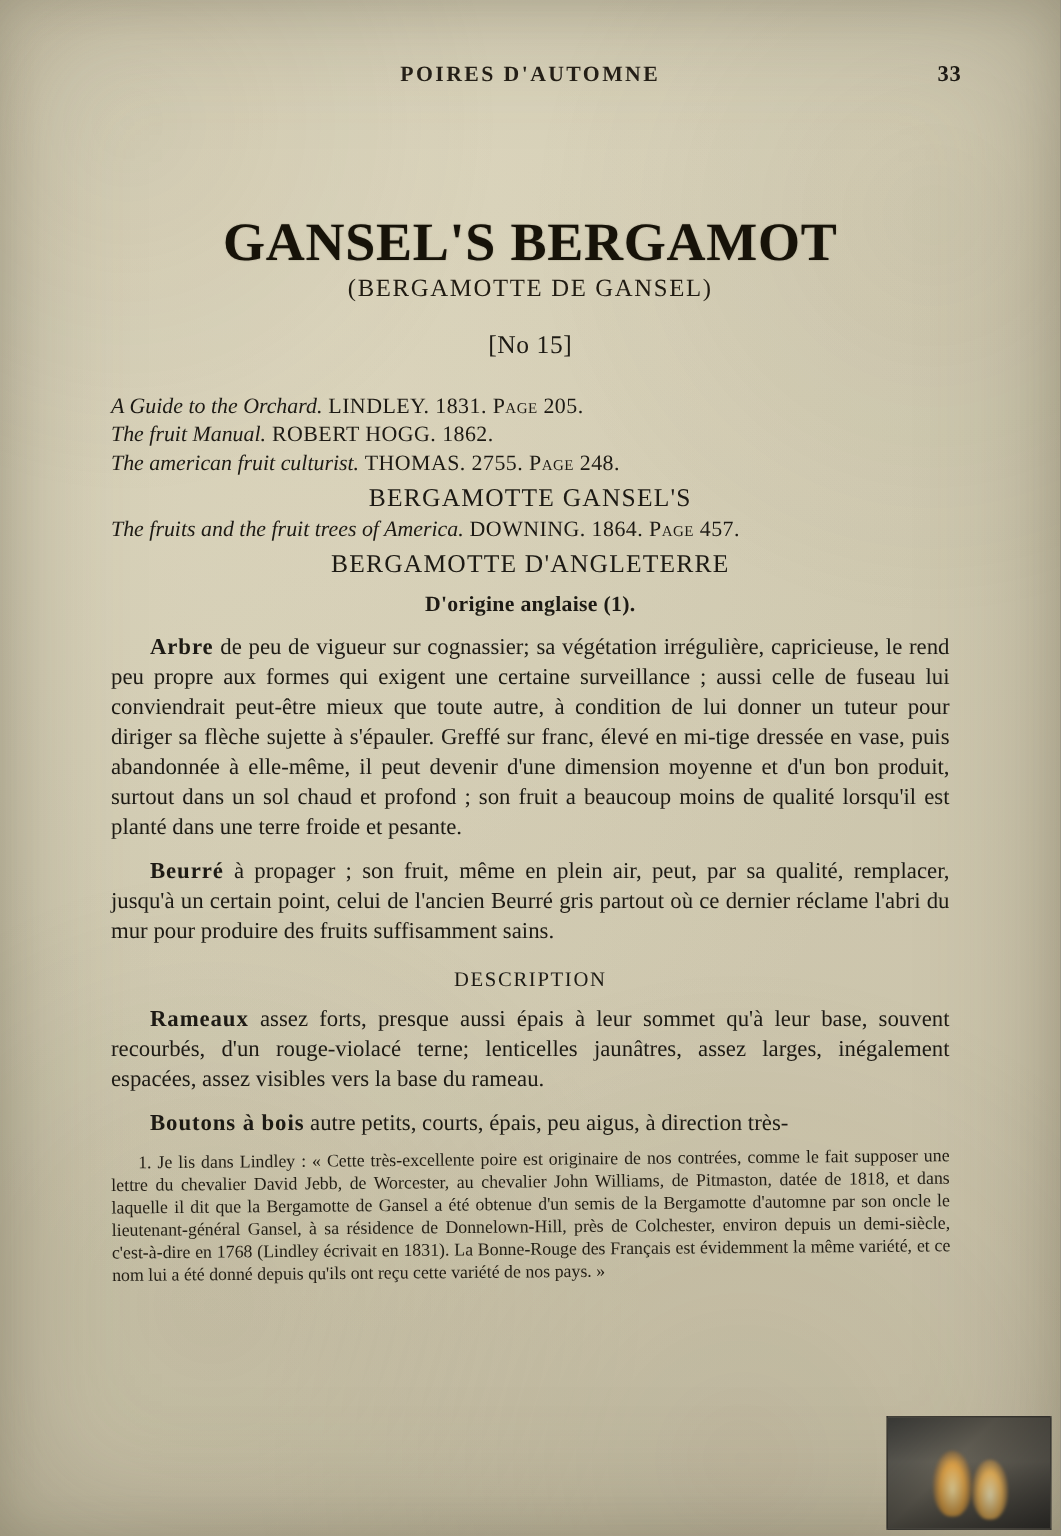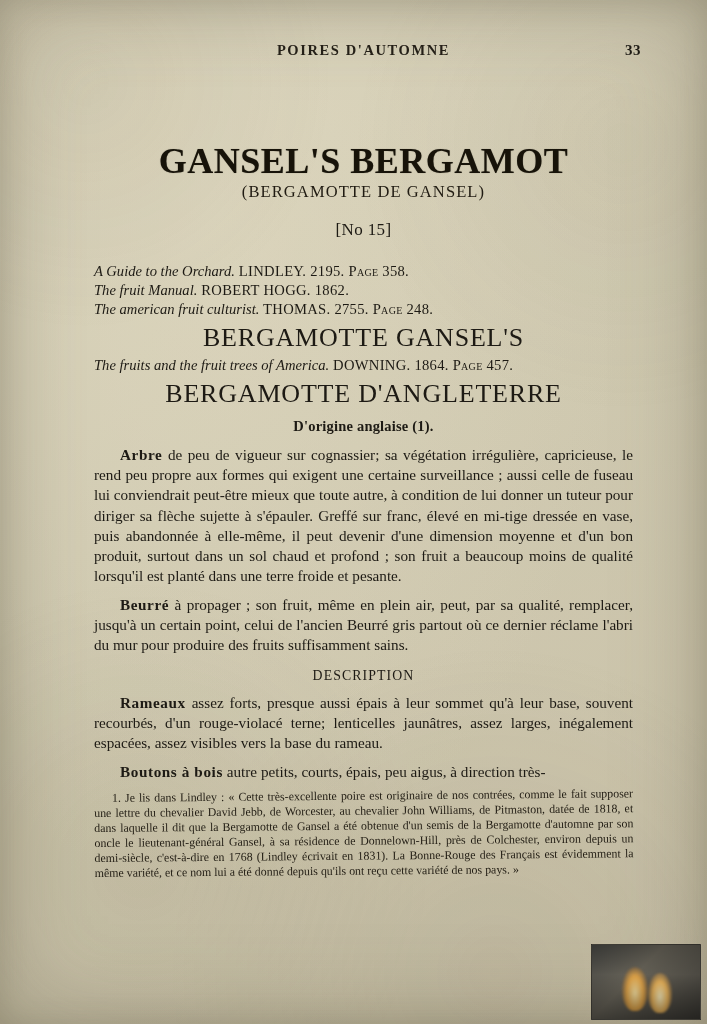--- a/index.html
+++ b/index.html
@@ -35,21 +35,21 @@
   }
   .vignette {
     position: absolute;
     inset: 0;
     pointer-events: none;
     box-shadow: inset 0 0 90px rgba(90,82,60,0.38), inset 0 0 28px rgba(90,82,60,0.18);
   }
 
   .content {
     position: relative;
-    padding: 42px 74px 0 94px;
+    padding: 42px 74px 0 74px;
     z-index: 2;
   }
 
   
   .runhead {
     display: flex;
     align-items: baseline;
     justify-content: center;
     position: relative;
     height: 22px;
@@ -108,21 +108,21 @@
     letter-spacing: 0.3px;
   }
   .ref-center {
     text-align: center;
     font-size: 19px;
     letter-spacing: 0.8px;
     margin-top: 2px;
     margin-bottom: 1px;
   }
   .ref-center.big {
-    font-size: 26px;
+    font-size: 17px;
   }
   .origin {
     text-align: center;
     font-weight: 700;
     font-size: 14.5px;
     margin-top: 7px;
     letter-spacing: 0.2px;
   }
 
   
@@ -204,21 +204,21 @@
       <span class="runhead-title">POIRES D'AUTOMNE</span>
       <span class="runhead-folio">33</span>
     </div>
 
     <div class="title">GANSEL'S BERGAMOT</div>
     <div class="subtitle">(BERGAMOTTE DE GANSEL)</div>
     <div class="numbox">[No 15]</div>
 
     <div class="refs">
       <div class="ref-line">
-        <i>A Guide to the Orchard.</i><span class="sc"> LINDLEY. 2195. Page 358.</span>
+        <i>A Guide to the Orchard.</i><span class="sc"> LINDLEY. 1831. Page 205.</span>
       </div>
       <div class="ref-line">
         <i>The fruit Manual.</i><span class="sc"> ROBERT HOGG. 1862.</span>
       </div>
       <div class="ref-line">
         <i>The american fruit culturist.</i><span class="sc"> THOMAS. 2755. Page 248.</span>
       </div>
 
       <div class="ref-center big">BERGAMOTTE GANSEL'S</div>
 

